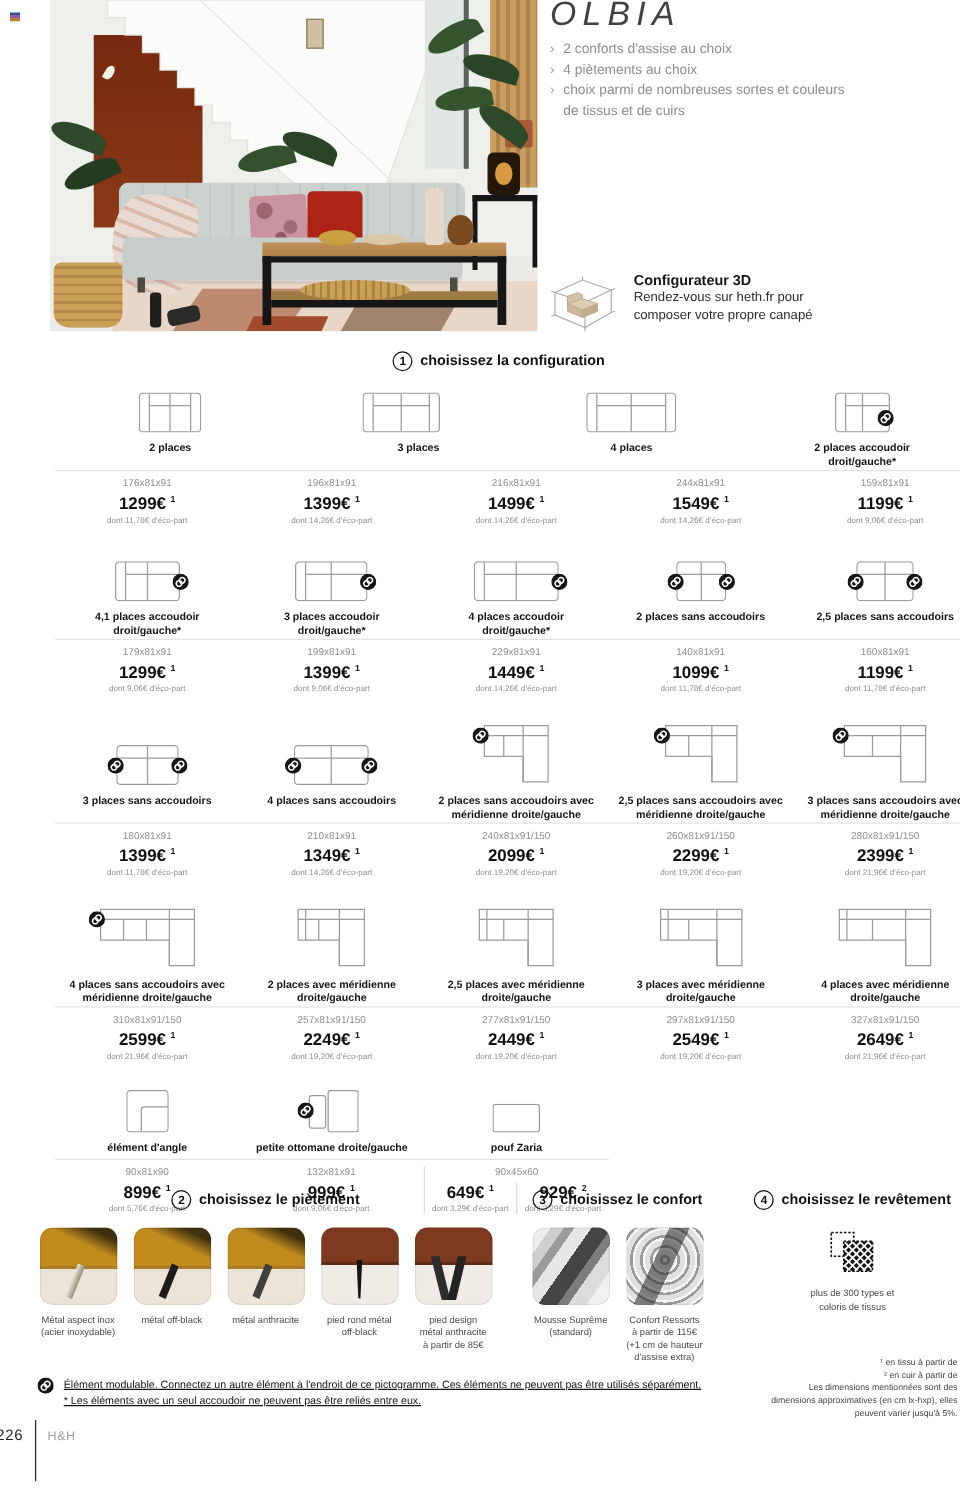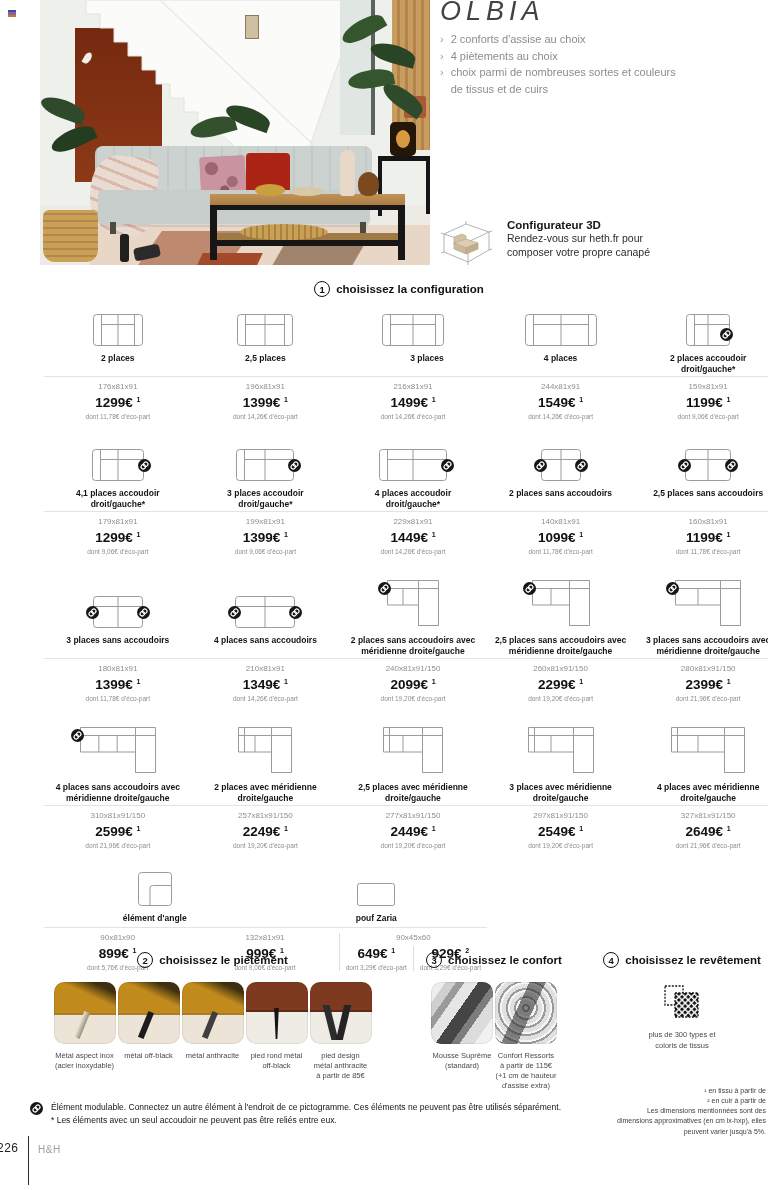--- a/index.html
+++ b/index.html
@@ -95,21 +95,21 @@
   .lk svg{width:13px;height:13px;}
   .lk-left{left:-7px;top:10px;}
   .lk-right{right:-7px;top:10px;}
   .lk-lt{left:-7px;top:4px;}
   .lk-br{right:-3px;bottom:5px;}
   
   .optsec{position:absolute;}
   #sec-legs{left:30px;top:952px;width:365px;}
   #sec-comfort{left:404px;top:952px;width:180px;}
   #sec-cover{left:596px;top:952px;width:172px;}
-  .tiles{display:flex;gap:0;justify-content:center;margin-top:14px;}
+  .tiles{display:flex;gap:11px;justify-content:center;margin-top:14px;}
   .opt{display:flex;flex-direction:column;align-items:center;width:64px;}
   .tile{width:62px;height:62px;border-radius:10px;overflow:hidden;position:relative;
         box-shadow:inset 0 0 0 1px rgba(0,0,0,.07);flex:0 0 auto;}
   .optlbl{margin-top:7px;font-size:7.5px;color:#4a4a4a;text-align:center;line-height:1.35;white-space:pre-line;}
   .ph-inox,.ph-offblack,.ph-anthracite{background:
      linear-gradient(205deg,rgba(40,32,14,.85) 0 12%,rgba(40,32,14,0) 28%),
      linear-gradient(180deg,#c08a1d 0 50%,#a87c28 50% 54%,#ece4d6 54% 100%);}
   .ph-round,.ph-design{background:linear-gradient(180deg,#7e3a1e 0 45%,#5e2c16 45% 49%,#efece6 49% 100%);}
   .leg{position:absolute;}
   .ph-inox .leg{left:25px;top:29px;width:6px;height:28px;background:linear-gradient(90deg,#ece5d6,#978f7c);transform:rotate(22deg);}
@@ -120,21 +120,21 @@
   .ph-design .leg::after{content:"";position:absolute;left:13px;top:0;width:7px;height:35px;background:#242424;transform:skewX(-26deg);}
   .ph-foam{background:linear-gradient(125deg,#ededed 0 14%,#cfcfcf 14% 24%,#9a9a9a 24% 32%,#e6e6e6 32% 45%,#454545 45% 60%,#7d7d7d 60% 68%,#dcdcdc 68% 82%,#f1f1f1 82%);}
   .ph-springs{background:
      linear-gradient(115deg,rgba(255,255,255,0) 0 38%,rgba(40,40,40,.55) 38% 56%,rgba(255,255,255,0) 56%),
      repeating-radial-gradient(circle at 50% 42%,#f5f5f5 0 2px,#9a9a9a 2px 4px,#e0e0e0 4px 8px);}
   #cover-icon-wrap{display:flex;justify-content:center;margin-top:16px;}
   #cover-caption{margin-top:10px;font-size:7.5px;color:#4a4a4a;text-align:center;line-height:1.4;white-space:pre-line;}
   
   #legend{position:absolute;left:30px;top:1101px;width:600px;display:flex;gap:8px;}
   #legend .lk-static{flex:0 0 auto;width:13px;height:13px;line-height:0;margin-top:1px;}
-  #legend .ltext{font-size:8.5px;color:#141414;line-height:1.5;}
+  #legend .ltext{font-size:8.5px;color:#141414;line-height:1.5;text-decoration:underline;}
   #footnotes{position:absolute;right:2px;top:1086px;width:150px;text-align:right;
              font-size:7px;color:#3f3f3f;line-height:1.45;}
   #pagenum{position:absolute;left:-3px;top:1141px;font-size:12px;color:#1d1d1d;letter-spacing:.5px;}
   #footdiv{position:absolute;left:28px;top:1136px;width:1px;height:49px;background:#2a2a2a;}
   #brand{position:absolute;left:38px;top:1144px;font-size:10px;color:#a0a0a0;letter-spacing:.5px;}
 </style>
 </head>
 <body>
 
 <div id="page">
@@ -246,32 +246,20 @@
                   <line x1="8.5" y1="1" x2="8.5" y2="31" stroke="#9b9b9b" stroke-width="1"></line>
                   <line x1="41.5" y1="1" x2="41.5" y2="31" stroke="#9b9b9b" stroke-width="1"></line>
                   <line x1="8.5" y1="10.5" x2="41.5" y2="10.5" stroke="#9b9b9b" stroke-width="1"></line>
                   <line x1="25" y1="1" x2="25" y2="31" stroke="#9b9b9b" stroke-width="1"></line>
                 </svg></div>
             </div>
             <div class="lbl" style="height: 20px;">2 places</div>
           </div>
           <div class="cell">
             <div class="dwrap" style="min-height: 38px;">
-              <div class="drel"><svg width="56" height="32" viewBox="0 0 56 32">
-                  <rect x="0.5" y="0.5" width="55" height="31" rx="3" fill="#fff" stroke="#9b9b9b" stroke-width="1"></rect>
-                  <line x1="8.5" y1="1" x2="8.5" y2="31" stroke="#9b9b9b" stroke-width="1"></line>
-                  <line x1="47.5" y1="1" x2="47.5" y2="31" stroke="#9b9b9b" stroke-width="1"></line>
-                  <line x1="8.5" y1="10.5" x2="47.5" y2="10.5" stroke="#9b9b9b" stroke-width="1"></line>
-                  <line x1="28" y1="1" x2="28" y2="31" stroke="#9b9b9b" stroke-width="1"></line>
-                </svg></div>
-            </div>
-            <div class="lbl" style="height: 20px;">2,5 places</div>
-          </div>
-          <div class="cell">
-            <div class="dwrap" style="min-height: 38px;">
               <div class="drel"><svg width="62" height="32" viewBox="0 0 62 32">
                   <rect x="0.5" y="0.5" width="61" height="31" rx="3" fill="#fff" stroke="#9b9b9b" stroke-width="1"></rect>
                   <line x1="8.5" y1="1" x2="8.5" y2="31" stroke="#9b9b9b" stroke-width="1"></line>
                   <line x1="53.5" y1="1" x2="53.5" y2="31" stroke="#9b9b9b" stroke-width="1"></line>
                   <line x1="8.5" y1="10.5" x2="53.5" y2="10.5" stroke="#9b9b9b" stroke-width="1"></line>
                   <line x1="31" y1="1" x2="31" y2="31" stroke="#9b9b9b" stroke-width="1"></line>
                 </svg></div>
             </div>
             <div class="lbl" style="height: 20px; margin-left: 28px;">3 places</div>
           </div>
@@ -701,20 +689,35 @@
       <div class="crow crow5">
         <div class="cells">
           <div class="cell">
             <div class="dwrap" style="min-height: 40px;">
               <div class="drel"><svg width="34" height="34" viewBox="0 0 34 34">
                   <rect x="0.5" y="0.5" width="33" height="33" rx="3" fill="#fff" stroke="#9b9b9b" stroke-width="1"></rect>
                   <path d="M12 33.5 V16 Q12 13.5 14.5 13.5 H33.5" fill="none" stroke="#9b9b9b" stroke-width="1"></path>
                 </svg></div>
             </div>
             <div class="lbl" style="height: 11px;">élément d'angle</div>
+          </div>
+          <div class="cell">
+            <div class="dwrap" style="min-height: 40px;">
+              <div class="drel"><svg width="42" height="34" viewBox="0 0 42 34">
+                  <rect x="17.5" y="0.5" width="24" height="33" rx="2" fill="#fff" stroke="#9b9b9b" stroke-width="1"></rect>
+                  <rect x="2.5" y="4.5" width="13" height="26" rx="2" fill="#fff" stroke="#9b9b9b" stroke-width="1"></rect>
+                </svg><span class="lk lk-left"><svg viewBox="0 0 14 14">
+                    <circle cx="7" cy="7" r="7" fill="#161616"></circle>
+                    <g fill="none" stroke="#fff" stroke-width="1.25" transform="rotate(-45 7 7)">
+                      <rect x="2.7" y="4.7" width="4.9" height="4.6" rx="2.3"></rect>
+                      <rect x="6.4" y="4.7" width="4.9" height="4.6" rx="2.3"></rect>
+                    </g>
+                  </svg></span></div>
+            </div>
+            <div class="lbl" style="height: 11px;">petite ottomane droite/gauche</div>
           </div>
           <div class="cell">
             <div class="dwrap" style="min-height: 40px;">
               <div class="drel"><svg width="38" height="23" viewBox="0 0 38 23">
                   <rect x="0.5" y="0.5" width="37" height="22" rx="2" fill="#fff" stroke="#9b9b9b" stroke-width="1"></rect>
                 </svg></div>
             </div>
             <div class="lbl" style="height: 11px;">pouf Zaria</div>
           </div>
         </div>

